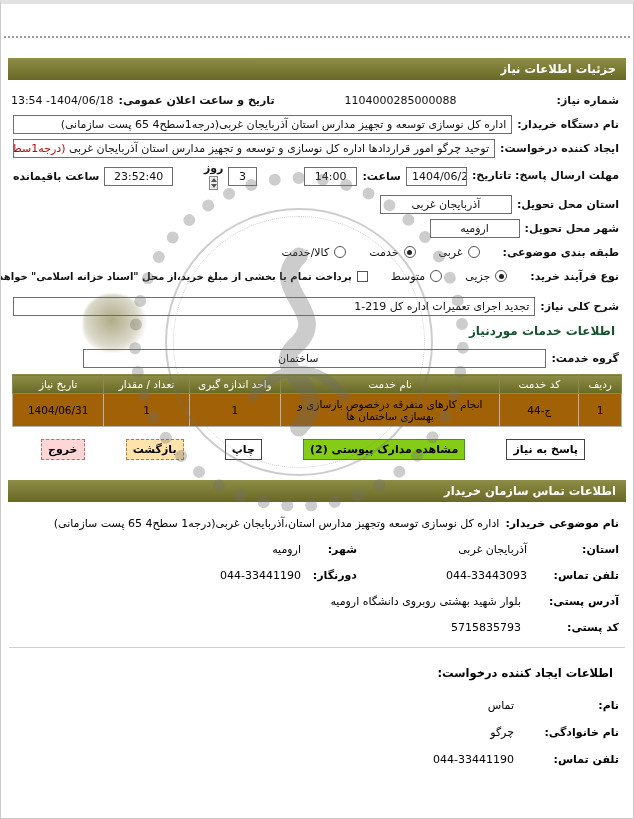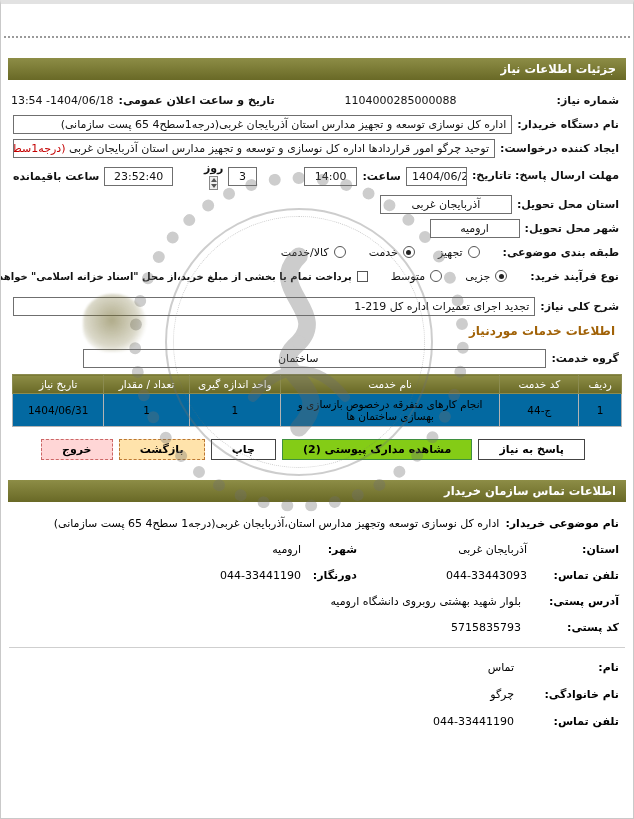--- a/index.html
+++ b/index.html
@@ -26,28 +26,28 @@
   .mr26{margin-right:26px}
   .mr18{margin-right:18px}
   .radio{width:12px;height:12px;border:1px solid #555;border-radius:50%;background:#fff;display:inline-block;position:relative;flex:0 0 auto}
   .radio.on::after{content:"";position:absolute;inset:2.5px;background:#222;border-radius:50%}
   .chk{width:11px;height:11px;border:1px solid #555;background:#fff;display:inline-block;flex:0 0 auto}
   .note{font-size:10px;font-weight:bold;white-space:nowrap}
   .daycol{display:flex;flex-direction:column;align-items:center;gap:1px}
   .spinner{width:9px;height:14px;border:1px solid #888;display:flex;flex-direction:column;align-items:center;justify-content:space-between;padding:1px 0;background:#eee}
   .tri-up{width:0;height:0;border-left:3px solid transparent;border-right:3px solid transparent;border-bottom:4px solid #555}
   .tri-dn{width:0;height:0;border-left:3px solid transparent;border-right:3px solid transparent;border-top:4px solid #555}
-  .sec-title{font-size:12px;font-weight:bold;margin:8px 18px 0;color:#a16207}
+  .sec-title{font-size:12px;font-weight:bold;margin:8px 18px 0;color:#14532d}
   .grp-field{margin-left:70px;text-align:center;padding-right:38px}
   .tbl{width:calc(100% - 22px);margin:6px 11px 0;border-collapse:collapse;font-size:10.5px;text-align:center}
   .tbl th{background:linear-gradient(#8d8d46,#696926);color:#fff;border:1px solid #8b8b50;padding:3px 8px;font-weight:normal}
-  .tbl td{border:1px solid #b3b3b3;padding:4px 4px;background:#0369a1}
+  .tbl td{border:1px solid #b3b3b3;padding:4px 4px;background:#a16207}
   .notes-field{height:15px;min-height:15px}
   .btns{display:flex;align-items:center;justify-content:space-between;margin:12px 48px 0 40px;font-size:11px}
-  .btn{border:1px solid #444;background:#fff;padding:3px 20px;font-weight:bold;font-size:11px;font-family:inherit;cursor:pointer;white-space:nowrap}
+  .btn{border:1px solid #444;background:#fff;padding:3px 6px;font-weight:bold;font-size:11px;font-family:inherit;cursor:pointer;white-space:nowrap}
   .btn.green{background:#84cc16;border-color:#3f8f3f}
   .btn.back{background:#ffe3ab;border:1.5px dashed #bb7733}
   .btn.exit{background:#ffd6d6;border:1.5px dashed #cc6666}
   .contact{padding:12px 14px 0 8px;font-size:11px}
   .c-row{display:flex;align-items:center;margin:0 0 7px;min-height:19px}
   .c-lbl{font-weight:bold;white-space:nowrap}
   .c-lbl.fixed{width:92px}
   .c-val{white-space:nowrap;margin-right:6px}
   .c-val.box170{width:170px;text-align:right;margin-right:0}
   .c-lbl.fixed50{width:50px}
@@ -125,21 +125,21 @@
     </div>
 
     <div class="row">
       <span class="lbl">شهر محل تحویل:</span>
       <span class="field" style="width:90px;text-align:center">ارومیه</span>
     </div>
 
     <div class="row">
       <span class="lbl">طبقه بندی موضوعی:</span>
       <span class="radio mr18"></span>
-      <span>تجهیز</span>
+      <span>غربی</span>
       <span class="radio on mr18"></span>
       <span>خدمت</span>
       <span class="radio mr18"></span>
       <span>کالا/خدمت</span>
     </div>
 
     <div class="row">
       <span class="lbl">نوع فرآیند خرید:</span>
       <span class="radio on mr18"></span>
       <span>جزیی</span>
@@ -230,20 +230,21 @@
     <div class="c-row">
       <span class="c-lbl fixed">کد پستی:</span>
       <span class="c-val ltr">5715835793</span>
     </div>
 
   </div>
 
   <div class="divider"></div>
 
   <div class="creator">
+    <div class="cr-title">اطلاعات ایجاد کننده درخواست:</div>
 
     <div class="cr-row">
       <span class="cr-lbl">نام:</span>
       <span class="cr-val">تماس</span>
     </div>
 
     <div class="cr-row">
       <span class="cr-lbl">نام خانوادگی:</span>
       <span class="cr-val">چرگو</span>
     </div>

